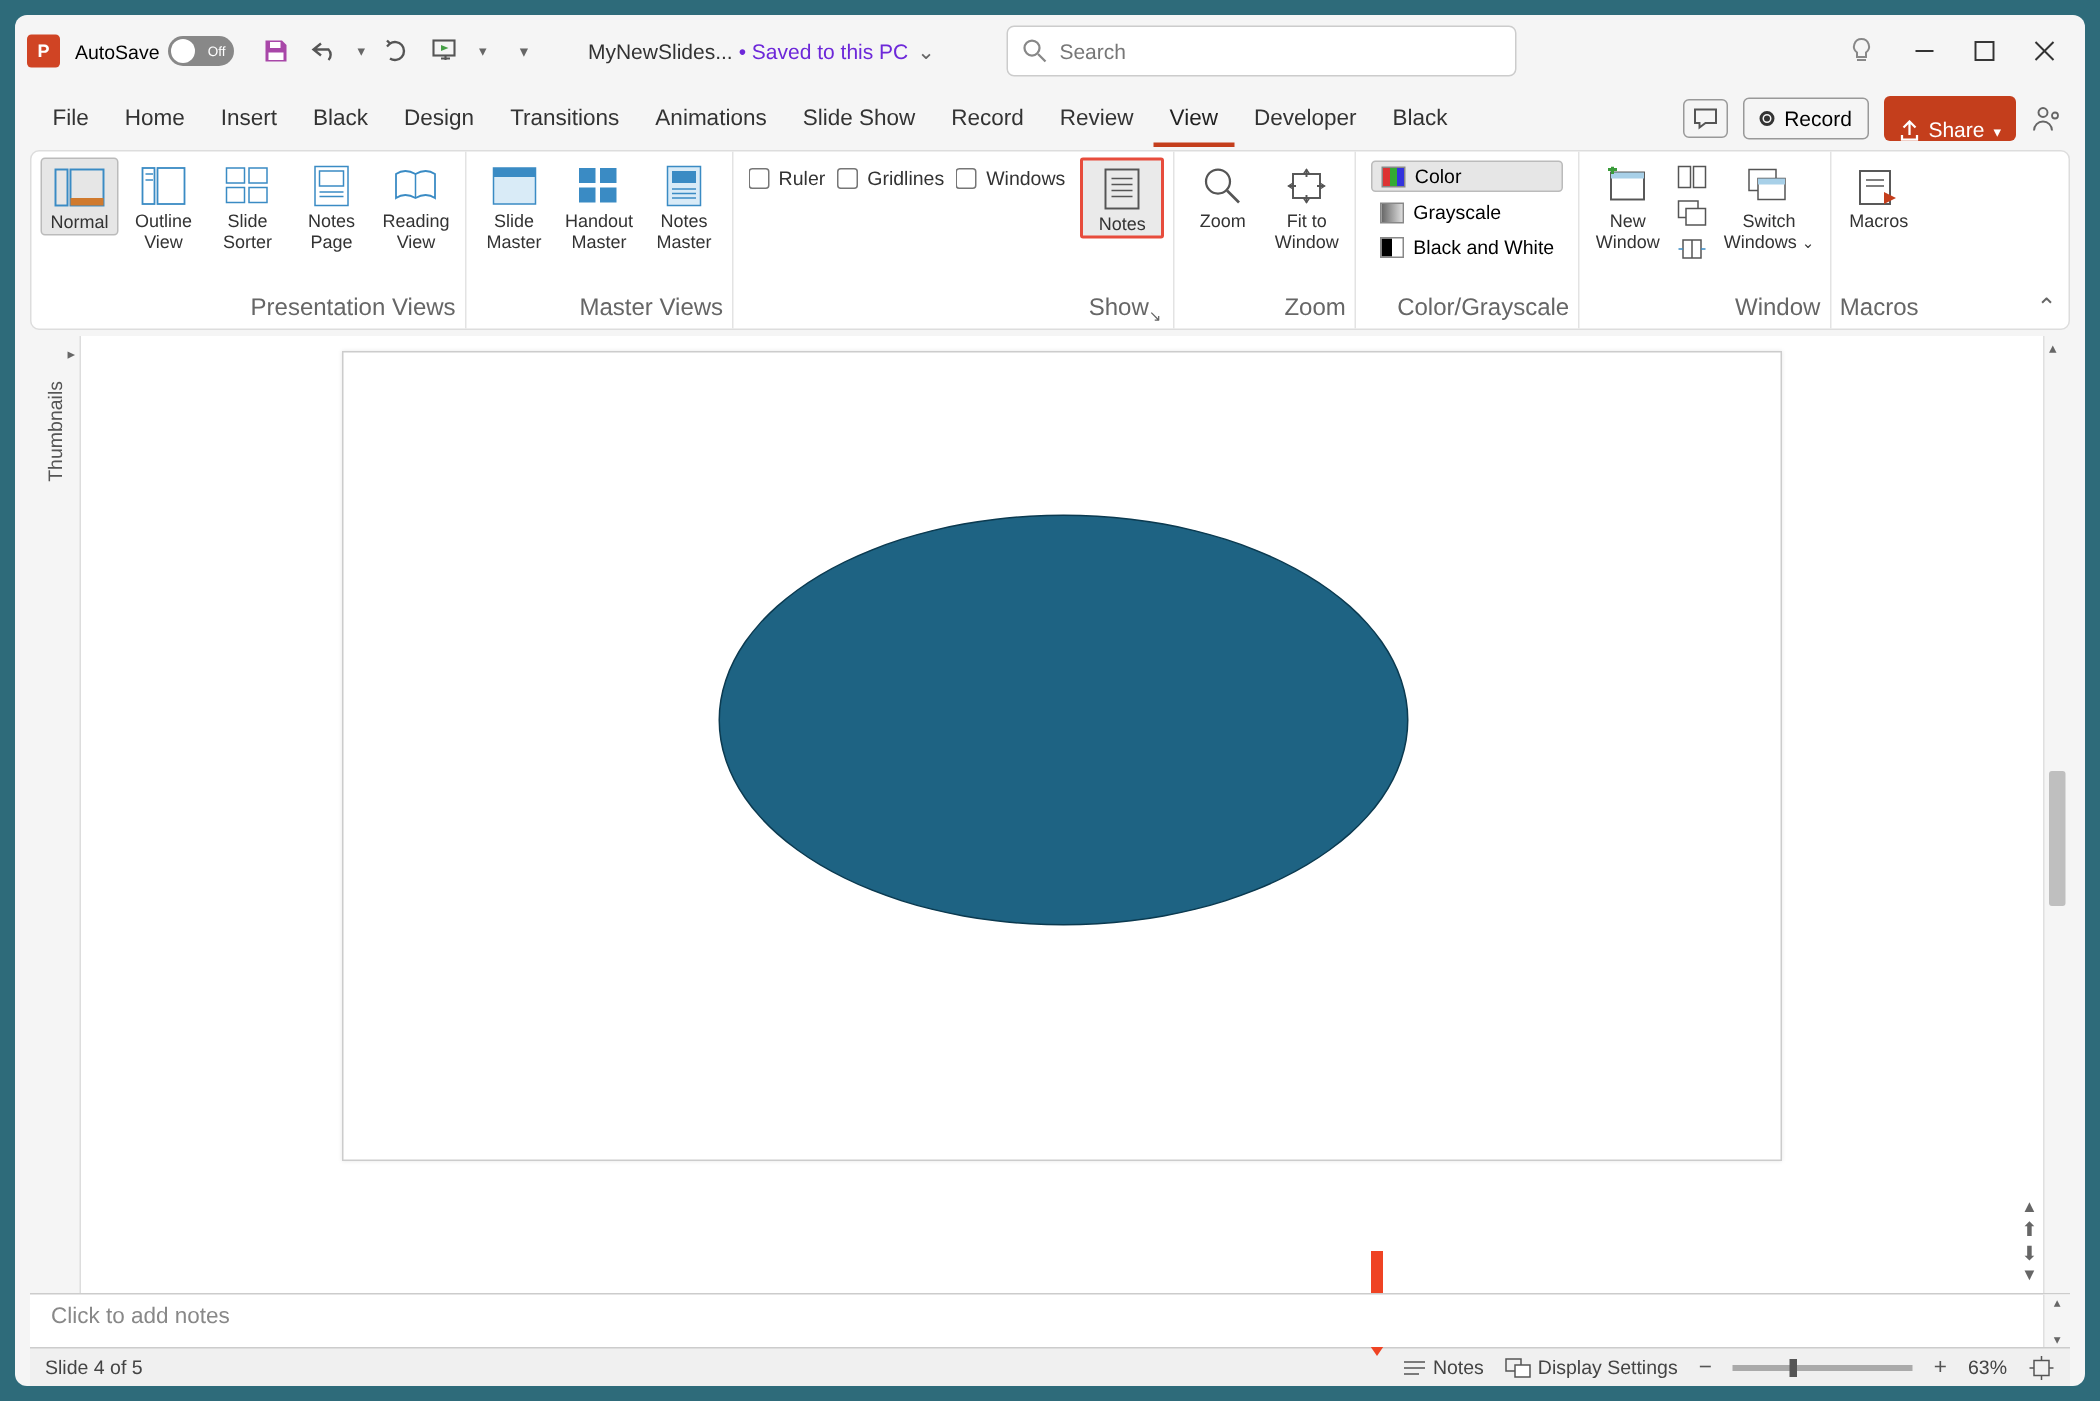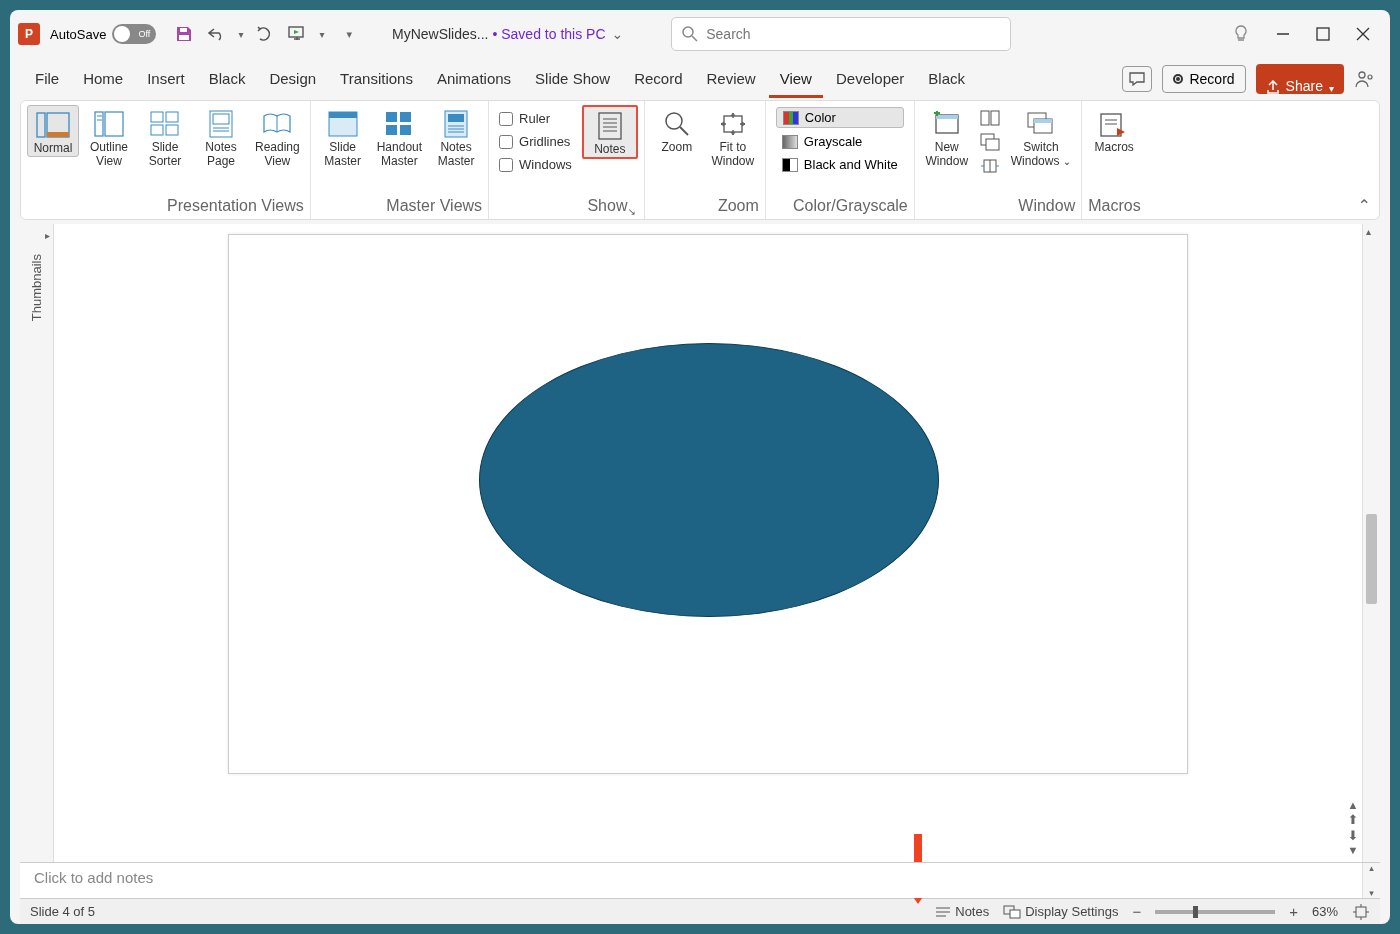--- a/index.html
+++ b/index.html
@@ -38,21 +38,21 @@
 
 .ribbon { background:#fff; border:1px solid #ddd; border-radius:6px; margin:2px 10px 0; height:120px; display:flex; position:relative; }
 .rgroup { display:flex; flex-direction:column; border-right:1px solid #e3e3e3; padding:4px 6px 2px; }
 .rgroup .controls { flex:1; display:flex; gap:4px; align-items:flex-start; }
 .rgroup .glabel { text-align:right; font-size:16px; color:#666; padding:2px 0; }
 .rbtn { display:flex; flex-direction:column; align-items:center; justify-content:flex-end; padding:4px 4px 0; min-width:52px; gap:2px; cursor:pointer; text-align:center; }
 .rbtn .ic { width:34px; height:30px; display:flex; align-items:center; justify-content:center; }
 .rbtn .lbl { font-size:12px; color:#333; line-height:1.15; }
 .rbtn.selected { background:#e6e6e6; border:1px solid #bbb; border-radius:3px; }
 .rbtn.highlight { background:#eaeaea; border:2px solid #e74c3c; border-radius:2px; }
-.chk-col { display:flex; flex-direction:column; gap:8px; padding:6px 6px 0 4px; }
+.chk-col { display:flex; flex-direction:row; gap:8px; padding:6px 6px 0 4px; }
 .chk { display:flex; align-items:center; gap:6px; font-size:13px; color:#333; }
 .chk input { width:14px; height:14px; }
 .colorrow { display:flex; align-items:center; gap:6px; padding:2px 6px; font-size:13px; }
 .colorrow.sel { background:#e6e6e6; border:1px solid #bbb; border-radius:3px; }
 .sw { width:16px; height:14px; border:1px solid #888; }
 .win-col { display:flex; flex-direction:column; gap:2px; padding:2px; }
 .win-col .mini { width:22px; height:22px; display:flex; align-items:center; justify-content:center; }
 .collapse { position:absolute; right:8px; bottom:4px; color:#666; }
 .dialog-launcher { font-size:10px; color:#666; align-self:flex-end; margin-right:2px; }
 

